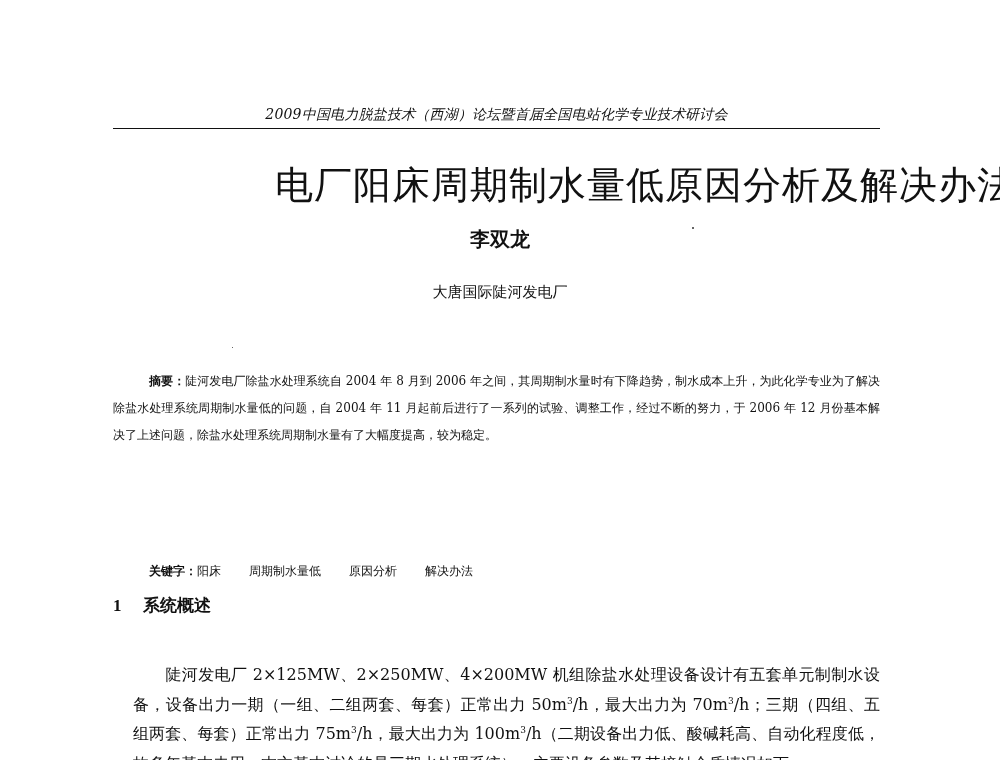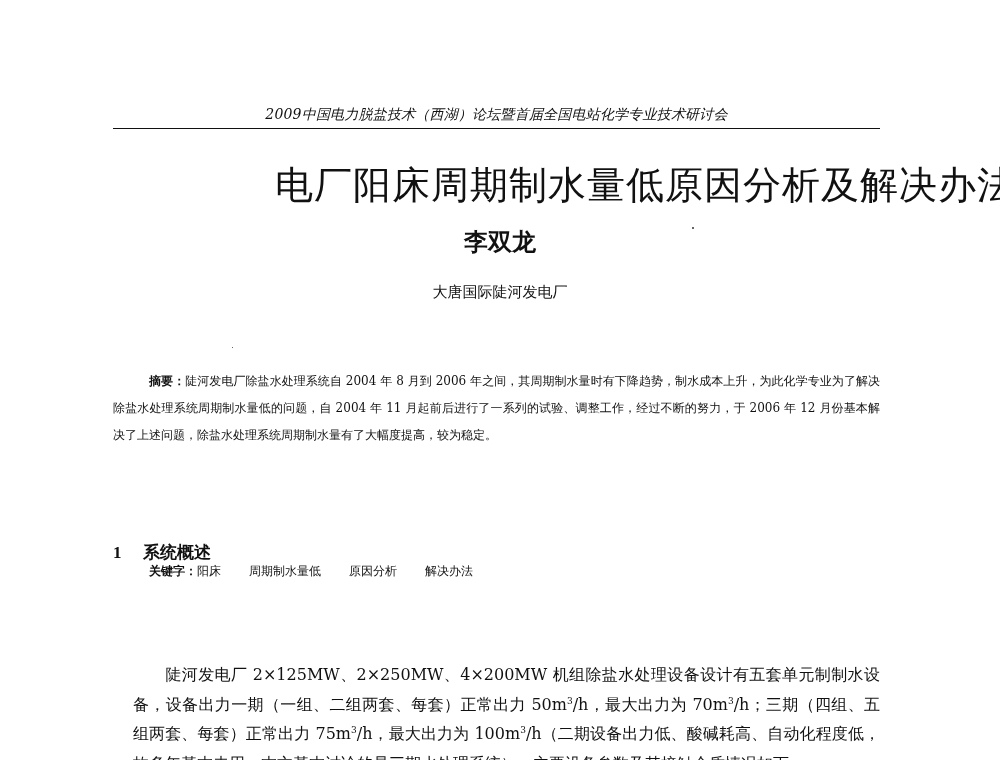--- a/index.html
+++ b/index.html
@@ -19,38 +19,38 @@
     border-top: 1.6px solid #111;
   }
   .title {
     left: 16px; width: 1000px; top: 160px;
     text-align: right; font-size: 38px; letter-spacing: 1px;
     font-family: "DejaVu Sans", "Liberation Sans", sans-serif;
     font-weight: normal;
   }
   .author {
     left: 0; width: 1000px; top: 226px;
-    text-align: center; font-size: 24px; font-weight: bold;
+    text-align: center; font-size: 20px; font-weight: bold;
   }
   .affil {
     left: 0; width: 1000px; top: 283px;
     text-align: center; font-size: 15px;
   }
   .speck { width: 2px; height: 2px; background: #333; border-radius: 1px; }
   .para {
     left: 113px; width: 767px; font-size: 12px; line-height: 27px;
     text-align: justify;
   }
   .abstract { top: 368px; }
   .abstract .lbl { font-weight: bold; }
   .indent { display: inline-block; width: 36px; }
   .keywords { top: 514px; margin-top: 44px; }
   .keywords .kw { margin-right: 28px; }
   .section {
-    left: 113px; top: 541px; font-size: 17px; font-weight: bold;
+    left: 113px; top: 594px; font-size: 17px; font-weight: bold;
     font-family: "DejaVu Sans", "Liberation Sans", sans-serif;
   }
   .section .num { display: inline-block; width: 30px; font-family: "Liberation Serif", serif; }
   .body-para { top: 628px; left: 133px; width: 747px; font-size: 16px; line-height: 29.5px; margin-top: 32px; }
   sup { font-size: 9px; line-height: 0; }
 </style>
 </head>
 <body>
 
 <div class="abs header">2009中国电力脱盐技术（西湖）论坛暨首届全国电站化学专业技术研讨会</div>

